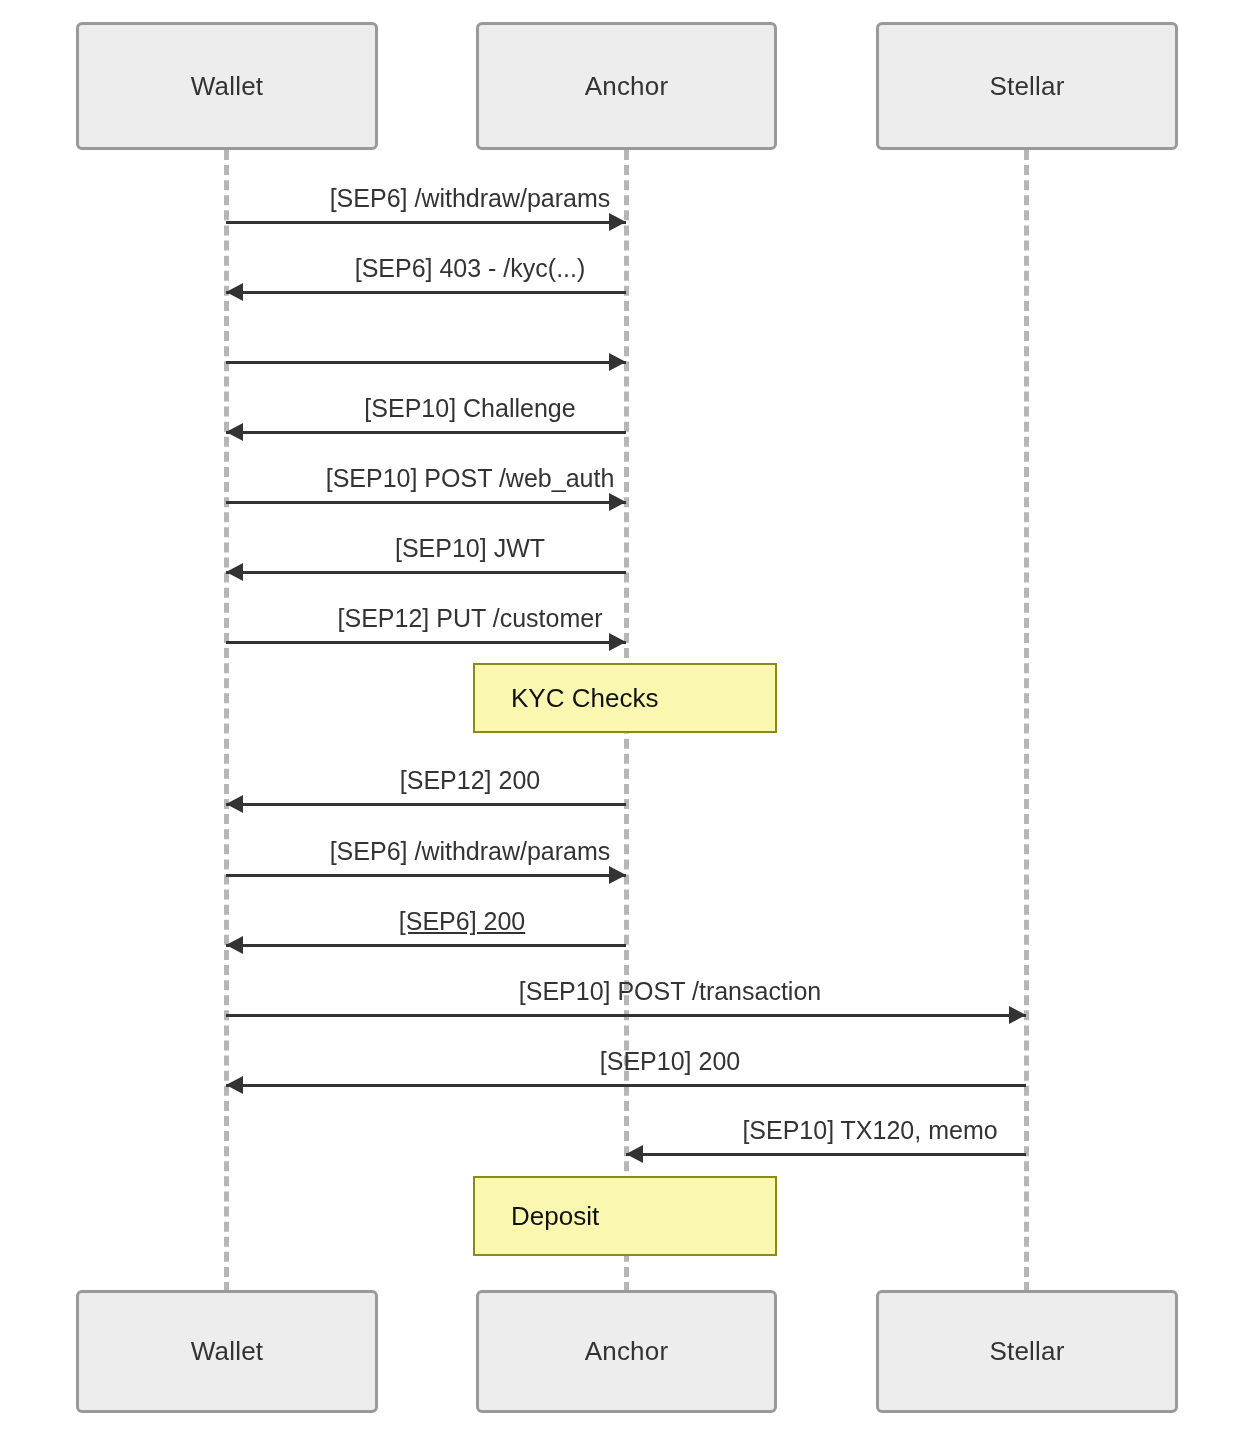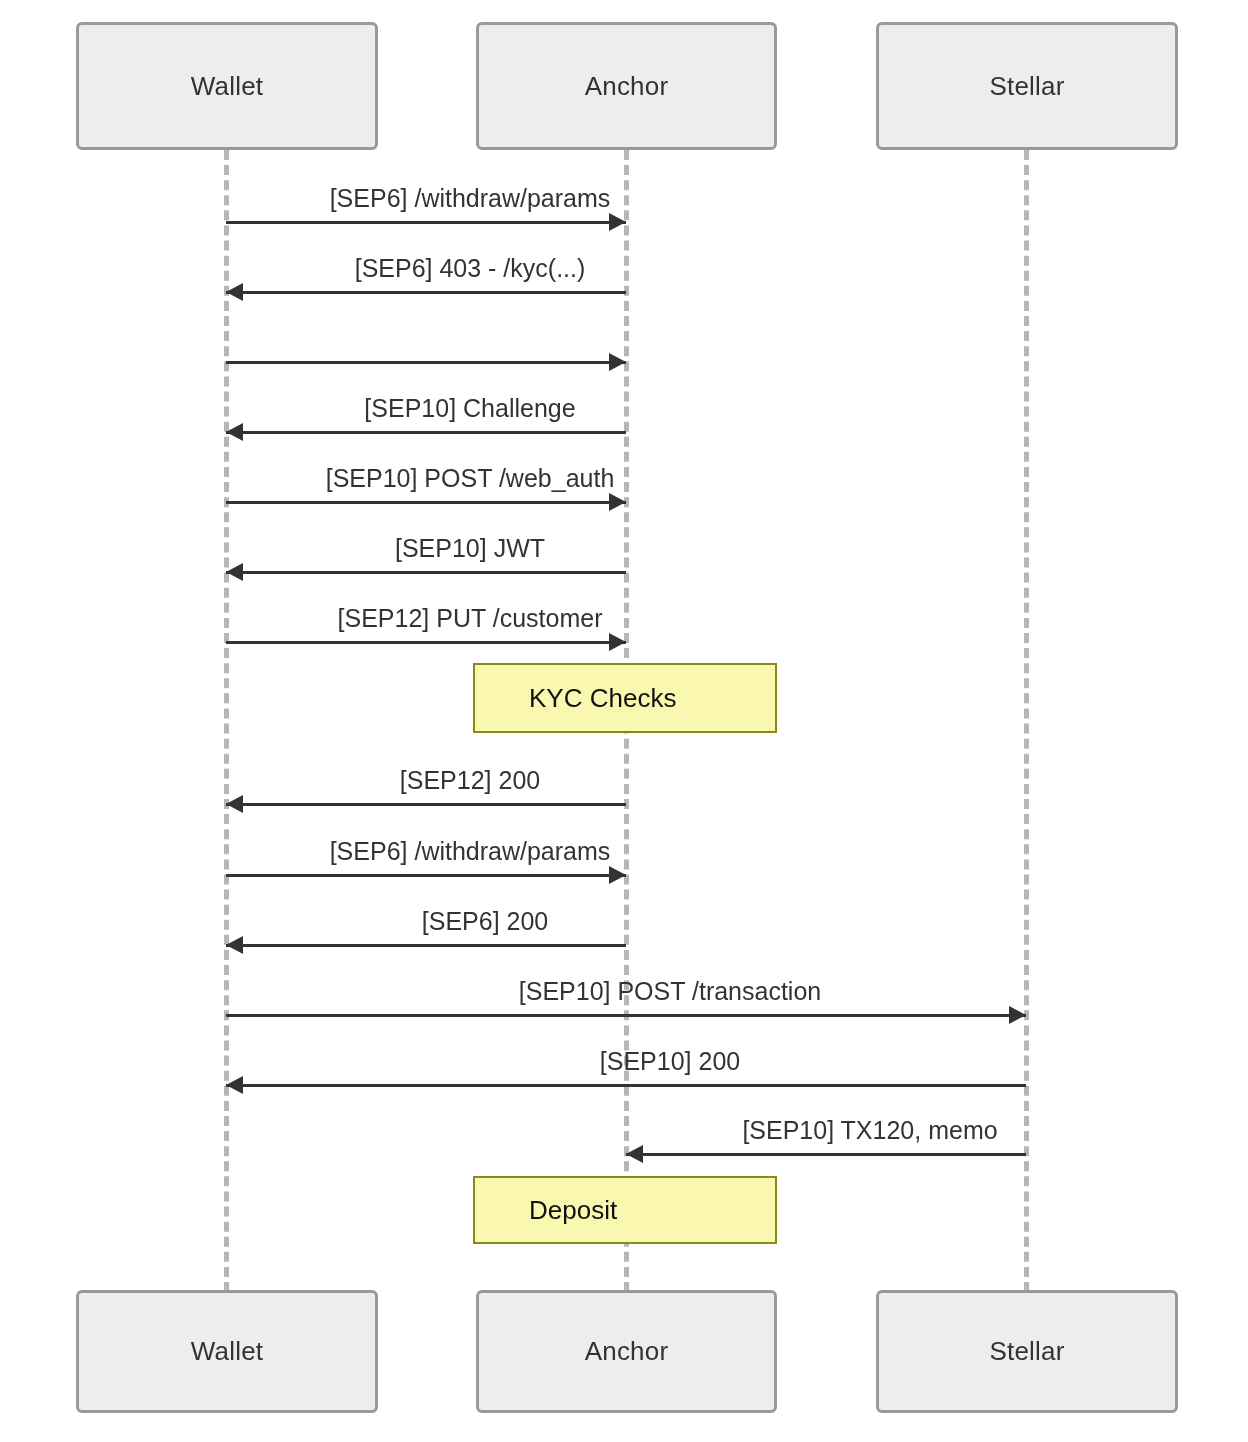--- a/index.html
+++ b/index.html
@@ -67,21 +67,20 @@
     transform: translateX(-50%);
     margin-left: 44px;
   }
   .note-box {
     position: absolute;
     box-sizing: border-box;
     background: #faf8b0;
     border: 2px solid #8a8a15;
     display: flex;
     align-items: center;
-    padding-left: 18px;
   }
   .note-label {
     font-size: 26px;
     color: #111111;
     padding-left: 36px;
   }
 </style>
 </head>
 <body>
 
@@ -128,29 +127,29 @@
     <div class="arrowhead right" style="top: 633px; left: 609px;"></div>
     <div class="msg-label" style="left: 426px; top: 604px;">[SEP12] PUT /customer</div>
     <div class="msg" style="left: 226px; top: 803px; width: 400px;"></div>
     <div class="arrowhead left" style="top: 795px; left: 226px;"></div>
     <div class="msg-label" style="left: 426px; top: 766px;">[SEP12] 200</div>
     <div class="msg" style="left: 226px; top: 874px; width: 400px;"></div>
     <div class="arrowhead right" style="top: 866px; left: 609px;"></div>
     <div class="msg-label" style="left: 426px; top: 837px;">[SEP6] /withdraw/params</div>
     <div class="msg" style="left: 226px; top: 944px; width: 400px;"></div>
     <div class="arrowhead left" style="top: 936px; left: 226px;"></div>
-    <div class="msg-label" style="left: 441px; top: 907px;">[SEP6] 200</div>
+    <div class="msg-label" style="left: 418px; top: 907px; text-decoration: underline;">[SEP6] 200</div>
     <div class="msg" style="left: 226px; top: 1014px; width: 800px;"></div>
     <div class="arrowhead right" style="top: 1006px; left: 1009px;"></div>
     <div class="msg-label" style="left: 626px; top: 977px;">[SEP10] POST /transaction</div>
     <div class="msg" style="left: 226px; top: 1084px; width: 800px;"></div>
     <div class="arrowhead left" style="top: 1076px; left: 226px;"></div>
     <div class="msg-label" style="left: 626px; top: 1047px; text-align: center;">[SEP10] 200</div>
     <div class="msg" style="left: 626px; top: 1153px; width: 400px;"></div>
     <div class="arrowhead left" style="top: 1145px; left: 626px;"></div>
     <div class="msg-label" style="left: 826px; top: 1116px;">[SEP10] TX120, memo</div>
     <div class="note-box" style="left: 473px; top: 663px; width: 304px; height: 70px;">
       <span class="note-label">KYC Checks</span>
     </div>
-    <div class="note-box" style="left: 473px; top: 1176px; width: 304px; height: 68px;">
+    <div class="note-box" style="left: 473px; top: 1176px; width: 304px; height: 80px;">
       <span class="note-label">Deposit</span>
     </div>
   </div>
 
 </body></html>

